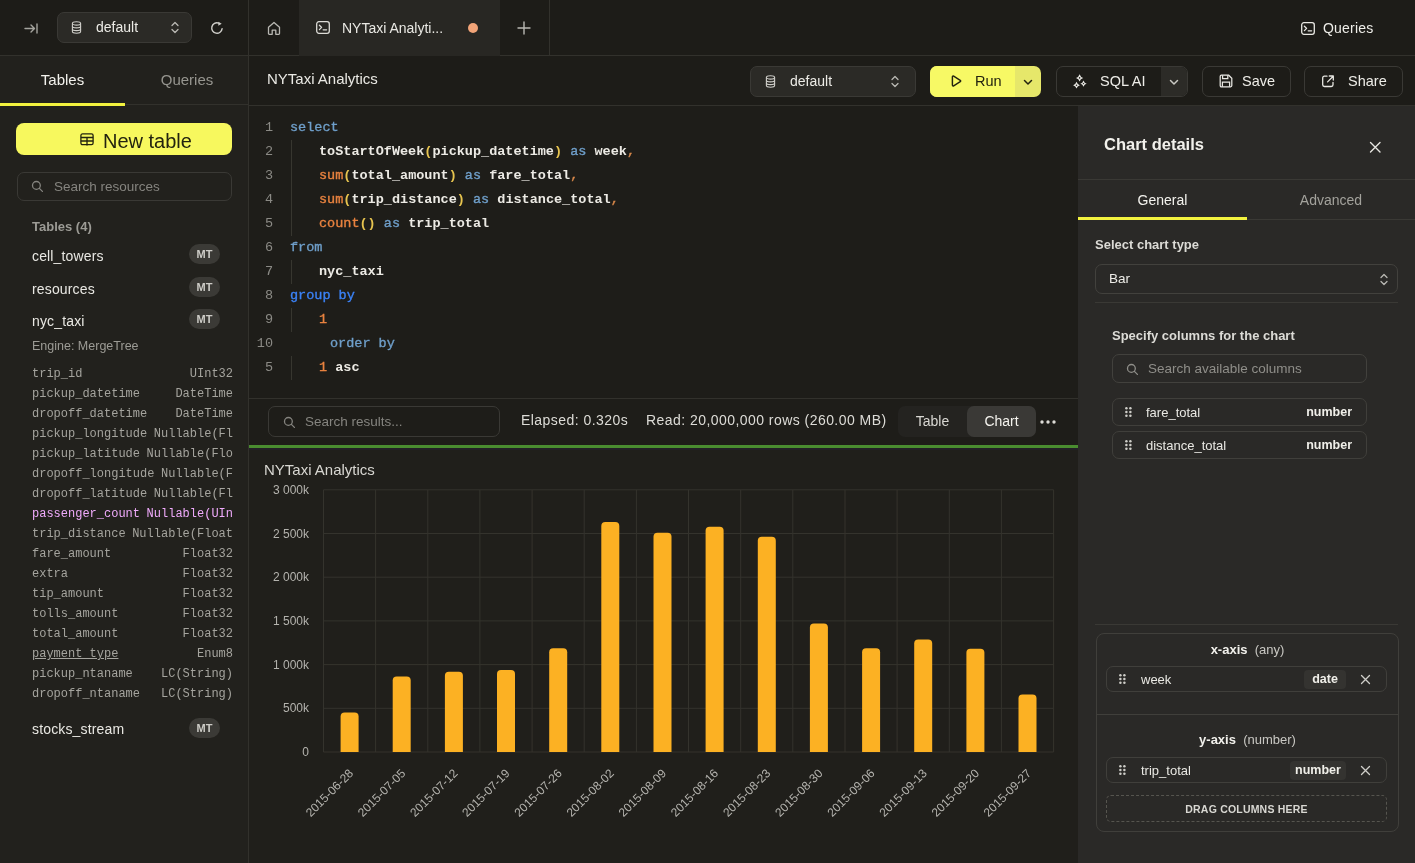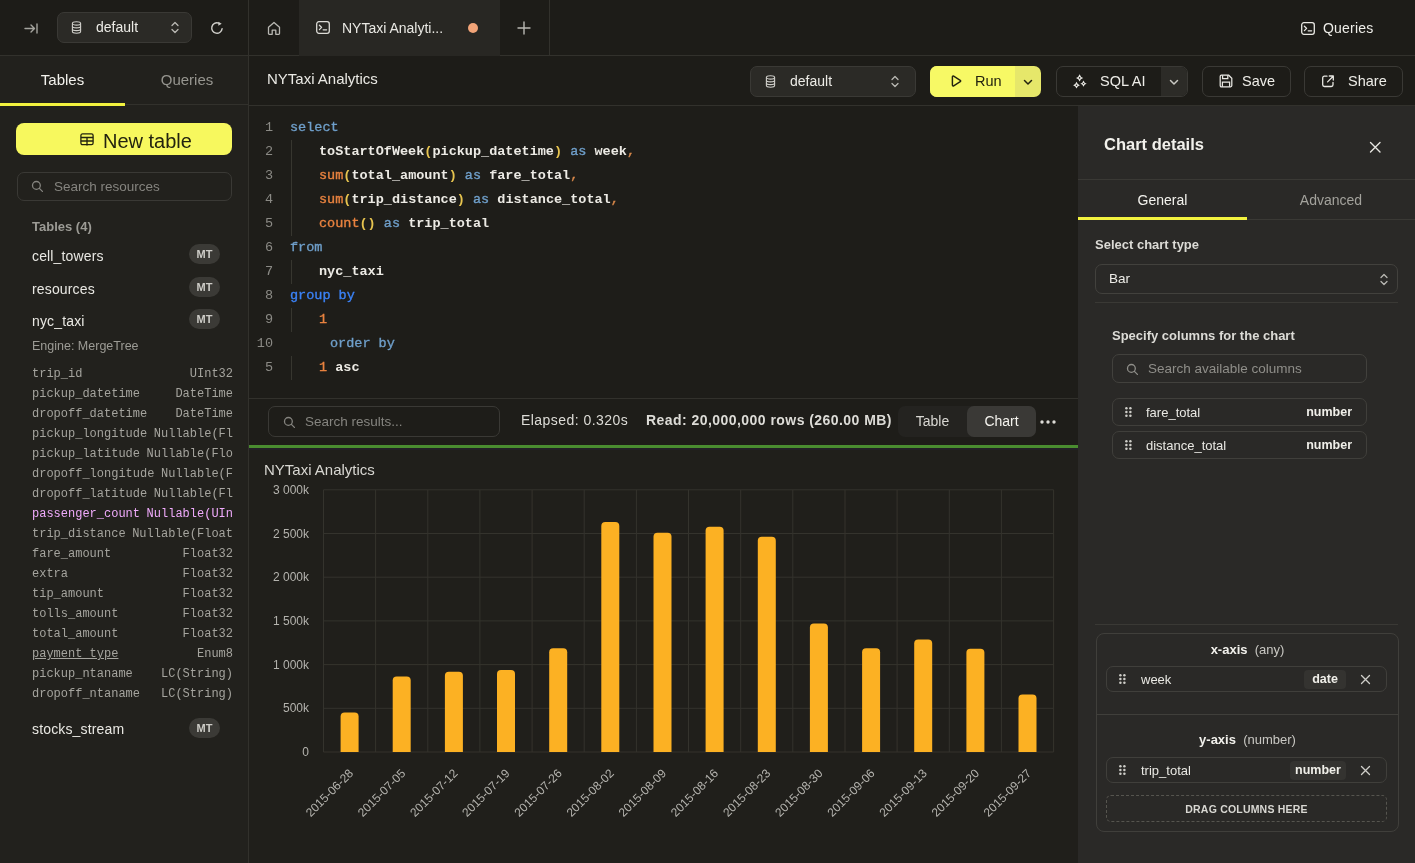--- a/index.html
+++ b/index.html
@@ -171,21 +171,21 @@
 <div class="abs" style="left:291px;top:308px;width:1px;height:24px;background:#37362f;"></div>
 <div class="abs" style="left:291px;top:356px;width:1px;height:24px;background:#37362f;"></div>
 <div class="abs" style="left:249px;top:398px;width:829px;height:49px;background:#1e1d19;border-top:1px solid #32312c;"></div>
 <div class="abs" style="left:268px;top:406px;width:232px;height:31px;border:1px solid #3a3935;border-radius:7px;"></div>
 <svg class="abs" style="left:283px;top:416px;" width="12" height="12" viewBox="0 0 12 12" fill="none">
     <circle cx="5.4" cy="5.4" r="3.9" stroke="#85847f" stroke-width="1.3"></circle>
     <path d="m8.4 8.4 3 3" stroke="#85847f" stroke-width="1.3" stroke-linecap="round"></path>
   </svg>
 <div class="abs" style="left:305px;top:414px;font-size:13.5px;color:#85847f;text-align:right;">Search results...</div>
 <div class="abs" style="left:521px;top:412px;font-size:14px;letter-spacing:0.45px;font-weight:500;color:#dddcd7;">Elapsed: 0.320s</div>
-<div class="abs" style="left:646px;top:412px;font-size:14px;letter-spacing:0.45px;font-weight:700;color:#dddcd7;">Read: 20,000,000 rows (260.00 MB)</div>
+<div class="abs" style="left:646px;top:412px;font-size:14px;letter-spacing:0.45px;font-weight:400;color:#dddcd7;">Read: 20,000,000 rows (260.00 MB)</div>
 <div class="abs" style="left:898px;top:406px;width:138px;height:31px;background:#242320;border-radius:7px;"></div>
 <div class="abs" style="left:898px;top:406px;width:69px;height:31px;line-height:31px;text-align:center;font-size:14px;color:#d8d7d2;">Table</div>
 <div class="abs" style="left:967px;top:406px;width:69px;height:31px;background:#3a3936;border-radius:7px;line-height:31px;text-align:center;font-size:14px;font-weight:500;color:#f4f3ee;">Chart</div>
 <svg class="abs" style="left:1039px;top:419px;" width="18" height="6" viewBox="0 0 18 6" fill="none">
     <circle cx="3" cy="3" r="1.7" fill="#dddcd7"></circle>
     <circle cx="9" cy="3" r="1.7" fill="#dddcd7"></circle>
     <circle cx="15" cy="3" r="1.7" fill="#dddcd7"></circle>
   </svg>
 <div class="abs" style="left:249px;top:445px;width:829px;height:3px;background:#4a8c30;"></div>
 <div class="abs" style="left:249px;top:448px;width:829px;height:3px;background:#232026;"></div>

